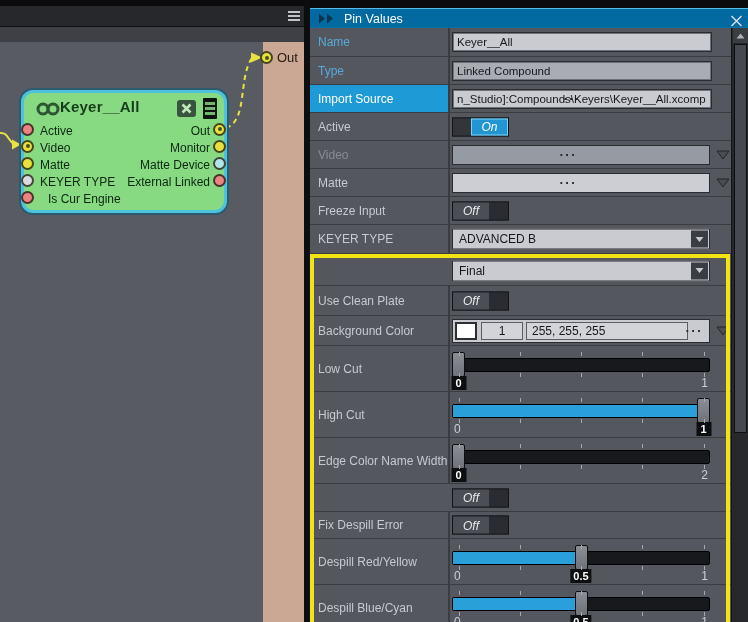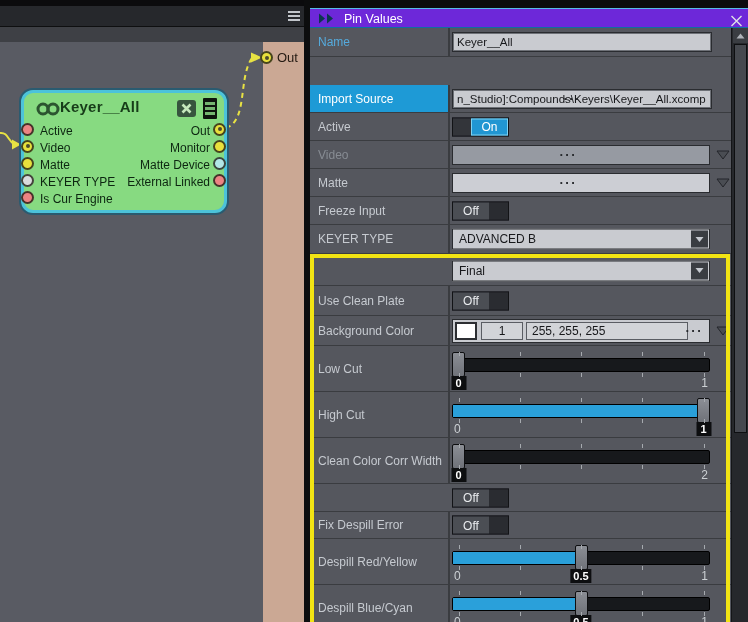--- a/index.html
+++ b/index.html
@@ -34,21 +34,21 @@
   .port{position:absolute;width:13px;height:13px;border-radius:50%;box-sizing:border-box;
     border:2px solid rgba(30,30,20,.8);cursor:crosshair;}
   .port.connected::after{content:"";position:absolute;left:2.5px;top:2.5px;width:4px;height:4px;border-radius:50%;background:#4c4a2c;}
   .ext-port-label{position:absolute;left:277px;top:50px;font-size:13px;color:#241a12;}
 
   
   .divider{position:absolute;left:304px;top:0;width:6px;height:622px;background:#0c0d0e;}
 
   
   .right-pane{position:absolute;left:310px;top:0;width:438px;height:622px;background:#0b0b0d;}
-  .titlebar{position:absolute;left:0;top:8px;width:438px;height:20px;background:#6d28d9;
+  .titlebar{position:absolute;left:0;top:8px;width:438px;height:20px;background:#0369a1;
     border-top:1px solid #56bce8;border-bottom:1px solid #0f6ea3;box-sizing:border-box;cursor:default;}
   .tb-chevrons{position:absolute;left:8px;top:4px;}
   .tb-title{position:absolute;left:34px;top:3px;font-size:12.5px;color:#ffffff;}
   .tb-close{position:absolute;right:5px;top:4px;width:13px;height:12px;cursor:pointer;}
   .panel-body{position:absolute;left:0;top:28px;width:438px;height:594px;background:#55575e;}
 
   .row{position:absolute;left:0;width:421px;box-sizing:border-box;border-bottom:1px solid #3a3c40;}
   .cell-label{position:absolute;left:0;top:0;bottom:0;width:140px;border-right:2px solid #3a3c40;box-sizing:border-box;}
   .lbl{position:absolute;left:8px;top:50%;transform:translateY(-50%);font-size:12px;color:#c6cad0;white-space:nowrap;}
   .lbl.blue{color:#55aadc;}
@@ -62,21 +62,21 @@
     font-size:11.5px;color:#17181b;line-height:18px;padding:0 4px;white-space:nowrap;overflow:hidden;cursor:text;}
   .tinput.readonly{background:#a9acb2;cursor:default;}
   .tinput.fileinput{padding-right:22px;}
   .dots{position:absolute;right:5px;top:50%;transform:translateY(-52%);font-size:13px;font-weight:bold;color:#27292d;letter-spacing:1.5px;cursor:pointer;}
   .reffield{position:absolute;left:0;top:50%;transform:translateY(-50%);width:258px;height:20px;box-sizing:border-box;
     background:#ccced4;border:1px solid #2a2c30;cursor:pointer;}
   .reffield.disabled{background:#969aa2;}
   .ext-arrow{position:absolute;left:264px;top:50%;transform:translateY(-50%);width:14px;height:10px;cursor:pointer;}
 
   .toggle{position:absolute;left:0;top:50%;transform:translateY(-50%);width:57px;height:19px;box-sizing:border-box;
-    background:#23252a;border:1px solid #121316;display:flex;cursor:pointer;}
+    background:#23252a;border:1px solid #121316;display:flex;cursor:pointer;font-style:italic;}
   .t-label{width:36px;background:#4b4e54;color:#e9ebee;font-size:12px;display:flex;align-items:center;justify-content:center;}
   .t-dark{flex:1;background:#2a2c31;}
   .t-dark2{width:18px;background:#33353a;}
   .t-blue{flex:1;background:#2196d2;border:1px solid #7fd2f2;box-sizing:border-box;color:#fff;font-size:12px;
     display:flex;align-items:center;justify-content:center;}
 
   .dropdown{position:absolute;left:0;top:50%;transform:translateY(-50%);width:258px;height:21px;box-sizing:border-box;
     background:#c9cbd0;border:1px solid #2a2c30;cursor:pointer;}
   .dd-text{position:absolute;left:6px;top:2px;font-size:12px;color:#17181b;}
   .dd-btn{position:absolute;right:1px;top:1px;bottom:1px;width:17px;background:#3a3d42;display:flex;align-items:center;justify-content:center;}
@@ -156,21 +156,21 @@
       <div class="node-list">
           <span></span>
           <span></span>
           <span></span>
         </div>
 
       <span class="plabel" style="left:16px;top:31px;">Active</span>
       <span class="plabel" style="left:16px;top:48px;">Video</span>
       <span class="plabel" style="left:16px;top:65px;">Matte</span>
       <span class="plabel" style="left:16px;top:82px;">KEYER TYPE</span>
-      <span class="plabel" style="left:16px;top:99px;">Is Cur Engine</span>
+      <span class="plabel" style="left:24px;top:99px;">Is Cur Engine</span>
       <span class="plabel r" style="right:14px;top:31px;">Out</span>
       <span class="plabel r" style="right:14px;top:48px;">Monitor</span>
       <span class="plabel r" style="right:14px;top:65px;">Matte Device</span>
       <span class="plabel r" style="right:14px;top:82px;">External Linked</span>
     </div>
 
     <div class="port" style="left: 21px; top: 122.5px; background: rgb(236, 131, 131);"></div>
     <div class="port connected" style="left: 21px; top: 139.5px; background: rgb(232, 224, 60);"></div>
     <div class="port" style="left: 21px; top: 156.5px; background: rgb(232, 224, 60);"></div>
     <div class="port" style="left: 21px; top: 173.5px; background: rgb(217, 218, 220);"></div>
@@ -201,20 +201,28 @@
 
       <div class="row r1">
         <div class="cell-label">
             <span class="lbl blue">Name</span>
           </div>
         <div class="field">
             <div class="tinput">Keyer__All</div>
           </div>
       </div>
 
+      <div class="row r2">
+        <div class="cell-label">
+            <span class="lbl blue">Type</span>
+          </div>
+        <div class="field">
+            <div class="tinput readonly">Linked Compound</div>
+          </div>
+      </div>
 
       <div class="row r3">
         <div class="cell-label selected">
             <span class="lbl">Import Source</span>
           </div>
         <div class="field">
           <div class="tinput fileinput">n_Studio]:Compounds\Keyers\Keyer__All.xcomp</div>
           <span class="dots" style="right:150px;">···</span>
         </div>
       </div>
@@ -376,21 +384,21 @@
               <div class="tick" style="left: 190.25px; top: 2px;"></div>
               <div class="tick" style="left: 190.25px; top: 23px;"></div>
               <div class="tick" style="left: 251.5px; top: 2px;"></div>
               <div class="tick" style="left: 251.5px; top: 23px;"></div>
             </div>
         </div>
       </div>
 
       <div class="row r14">
         <div class="cell-label">
-            <span class="lbl">Clean Color Corr Width</span>
+            <span class="lbl">Edge Color Name Width</span>
           </div>
         <div class="field">
           <div class="slider">
             <div class="track">
                 <div class="fill" style="width: 0px;"></div>
               </div>
             <div class="handle" style="left: 0px;"></div>
 
             <span class="maxlab">2</span>
             <span class="badge" style="left: 6.5px;">0</span>

